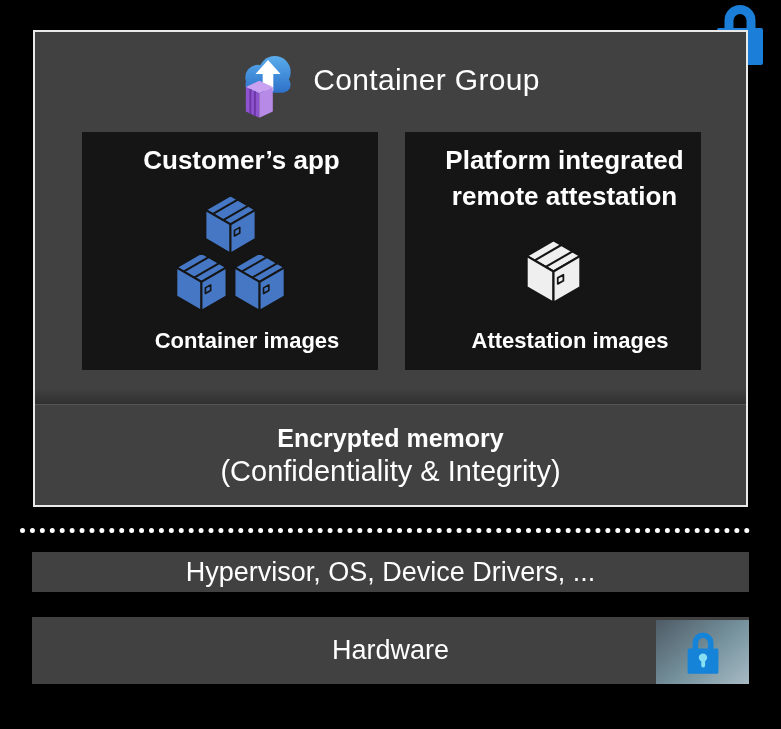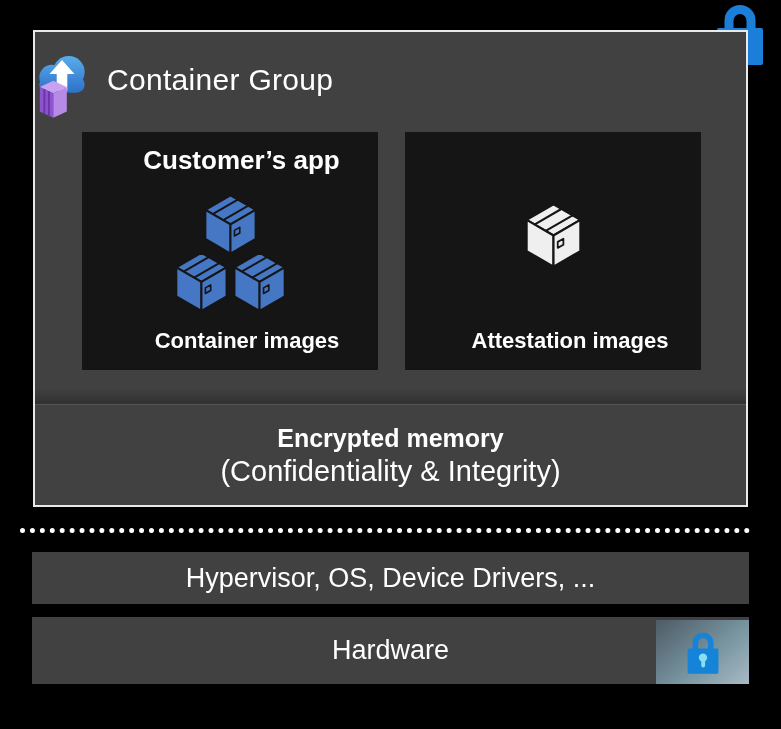--- a/index.html
+++ b/index.html
@@ -20,21 +20,21 @@
     position:relative;width:781px;height:729px;background:var(--background);
     border-radius:14px;overflow:hidden;
   }
   
   .cg-box{
     position:absolute;left:33px;top:30px;width:715px;height:477px;
     background:var(--panel-gray);border:2px solid var(--border-light);
   }
   .cg-header{
     position:absolute;left:0;right:0;top:6px;height:84px;
-    display:flex;align-items:center;gap:18px;
+    display:flex;align-items:center;justify-content:center;gap:18px;
   }
   .cg-header .cloud-svg{margin-top:10px;flex:0 0 auto;}
   .cg-title{font-size:30px;font-weight:400;letter-spacing:.3px;color:var(--text-white);}
   .inner-box{
     position:absolute;top:100px;width:296px;height:238px;
     background:var(--inner-box-black);
     display:flex;flex-direction:column;align-items:center;padding:10px 8px 8px;
   }
   .inner-box.left{left:47px}
   .inner-box.right{left:370px}
@@ -59,21 +59,21 @@
   
   .dotted-divider{
     position:absolute;left:20px;top:528px;width:730px;height:0;
     border-top:5px dotted #ffffff;
   }
   .layer-bar{
     position:absolute;left:32px;width:717px;background:var(--panel-gray);
     display:flex;align-items:center;justify-content:center;
   }
   .layer-bar .layer-label{font-size:27px;font-weight:normal;}
-  .bar-hypervisor{top:552px;height:52px;}
+  .bar-hypervisor{top:552px;height:40px;}
   .bar-hardware{top:617px;height:67px;}
   .hw-lock-tile{
     position:absolute;right:0;top:3px;bottom:0;width:93px;
     background:linear-gradient(140deg,#4e5b66 0%,#76939e 55%,#a7bac4 100%);
     display:flex;align-items:center;justify-content:center;
   }
   
   .lock-top{position:absolute;left:710px;top:2px;}
   
   .cube-face{fill:currentColor;stroke:var(--inner-box-black);stroke-width:3;stroke-linejoin:round;}
@@ -138,20 +138,21 @@
         <svg class="cubes-blue" width="111" height="119" viewBox="0 0 168 180">
           <use href="#cube" x="44" y="0"></use>
           <use href="#cube" x="0" y="87"></use>
           <use href="#cube" x="88" y="87"></use>
         </svg>
       </div>
       <div class="box-caption">Container images</div>
     </div>
 
     <div class="inner-box right">
+      <div class="box-title">Platform integrated remote attestation</div>
       <div class="icon-wrap">
         <svg class="cube-white" width="57" height="65" viewBox="0 0 80 92">
           <use href="#cube"></use>
         </svg>
       </div>
       <div class="box-caption">Attestation images</div>
     </div>
 
     <div class="cg-shade"></div>
 

